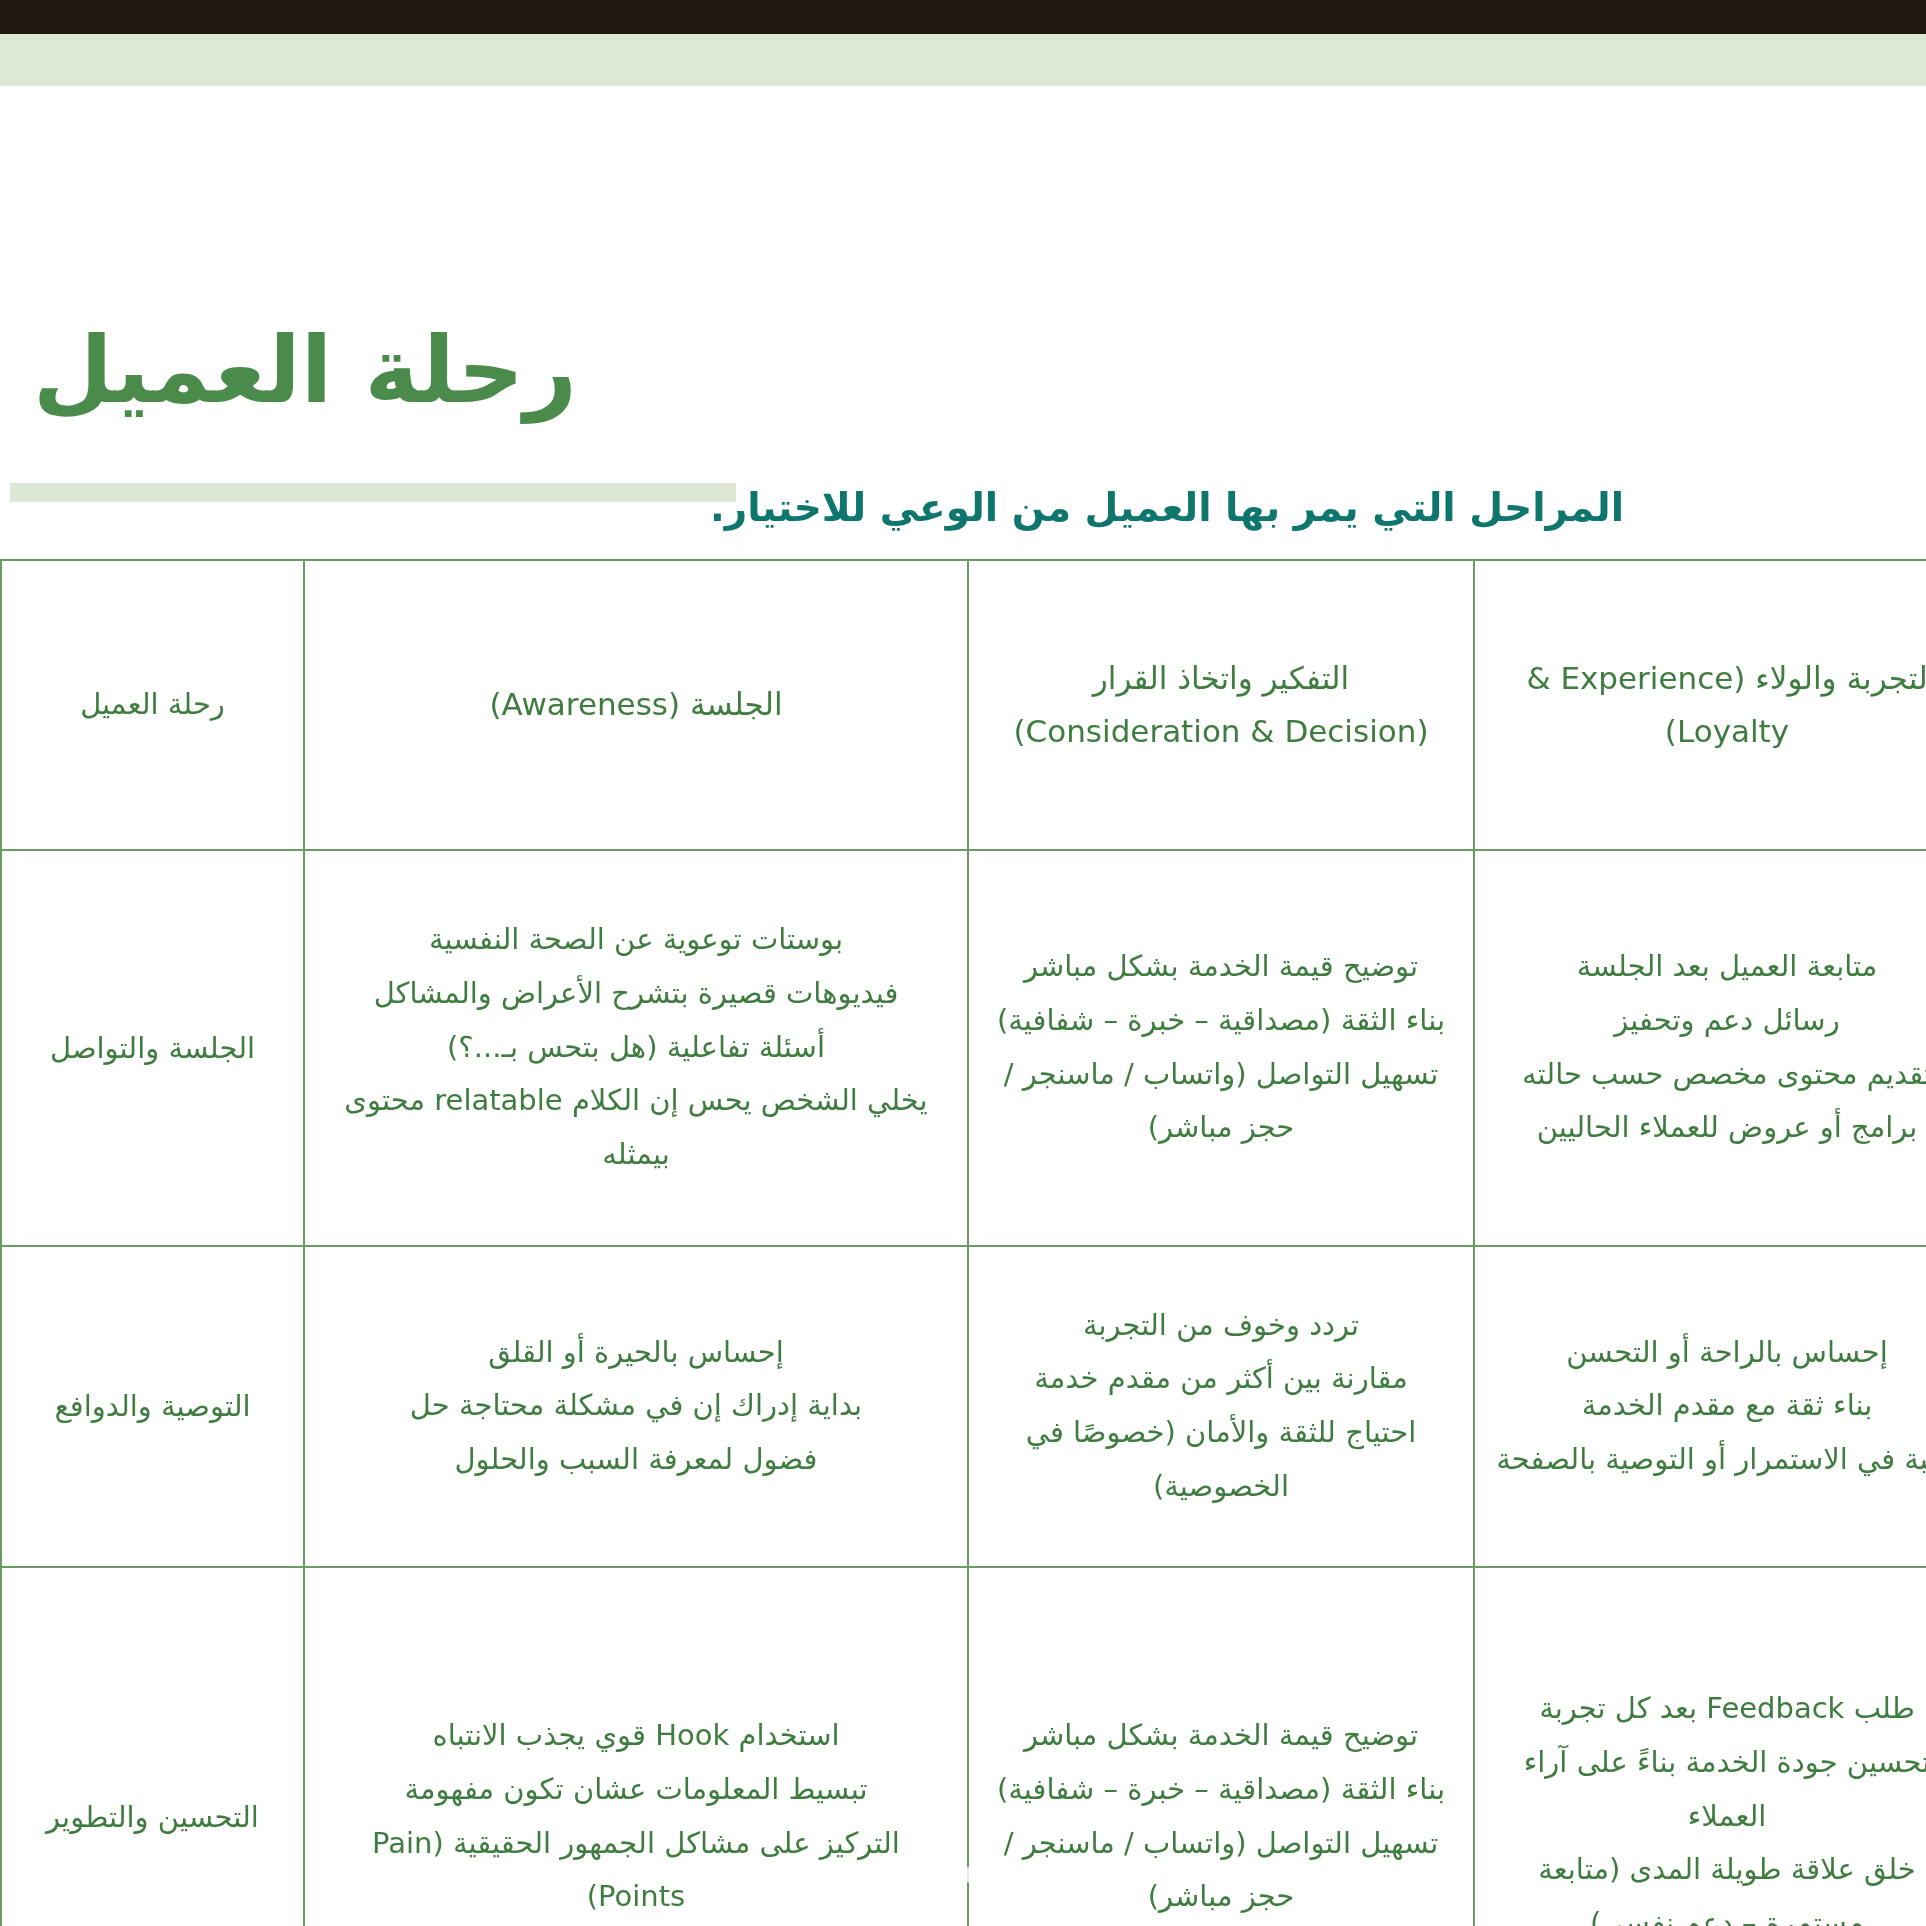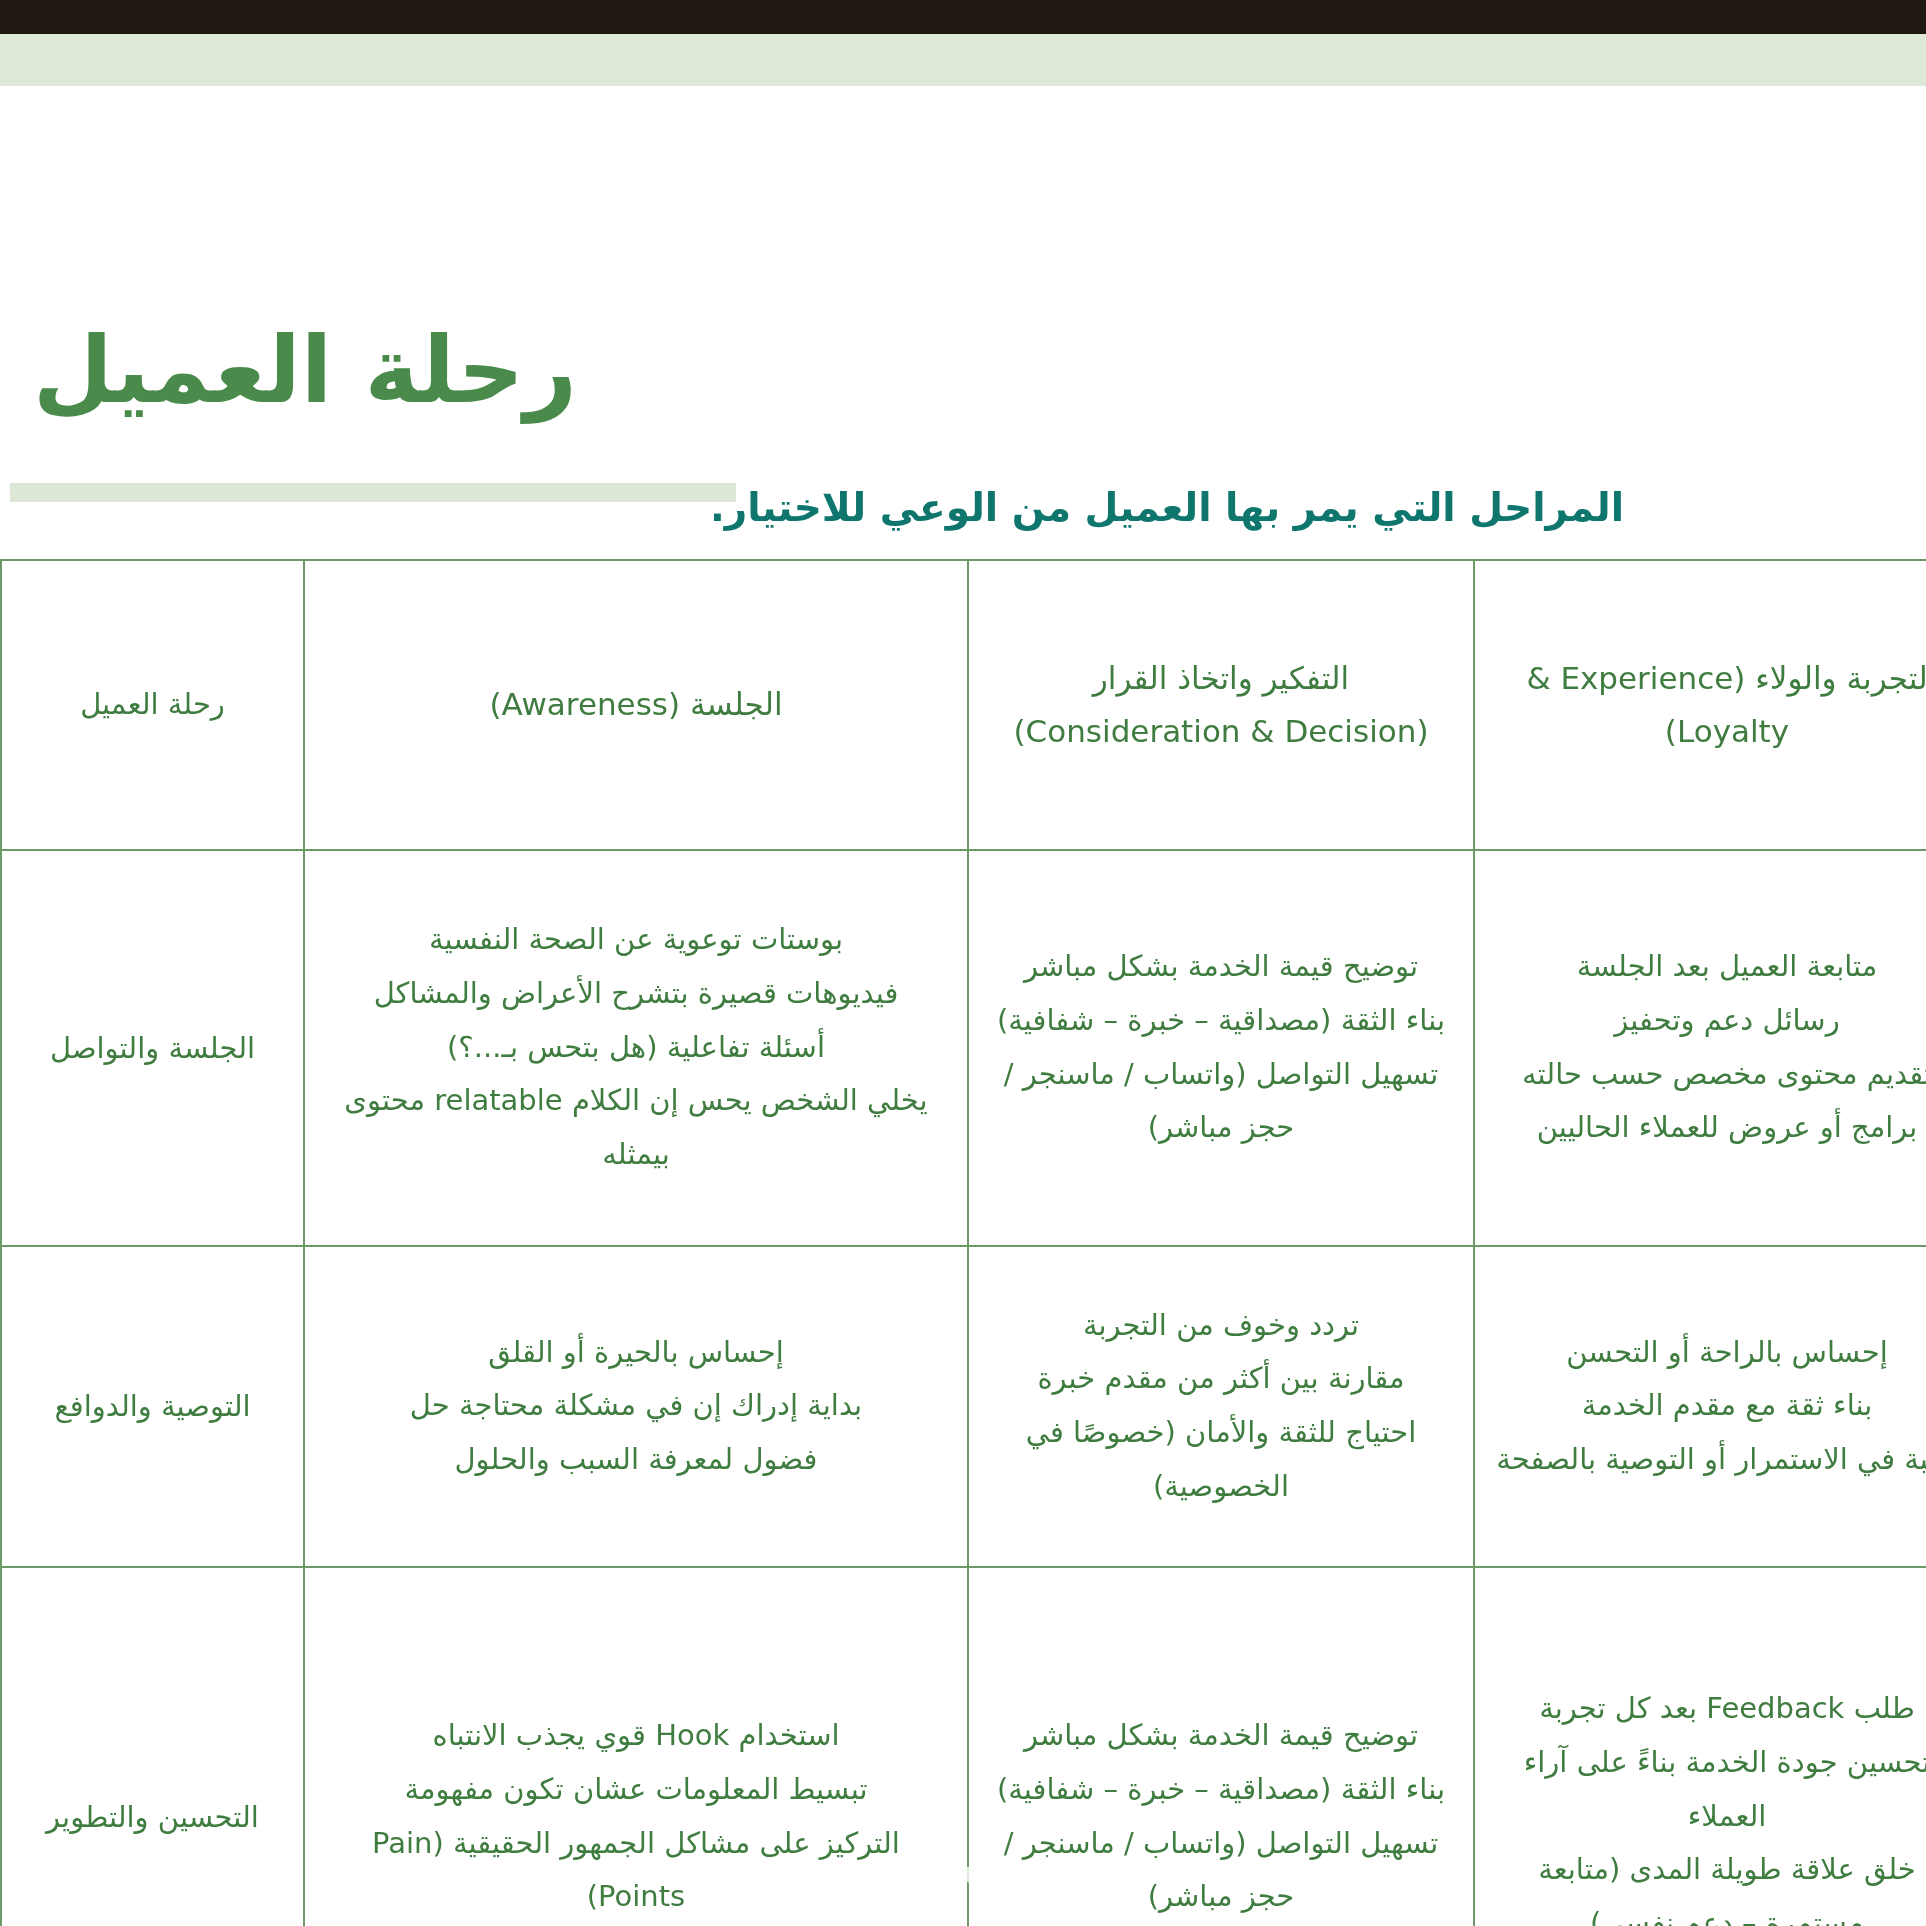--- a/index.html
+++ b/index.html
@@ -139,21 +139,21 @@
 رسائل دعم وتحفيز
 تقديم محتوى مخصص حسب حالته
 برامج أو عروض للعملاء الحاليين</td>
     </tr>
     <tr class="row-feelings">
       <th class="row-label">التوصية والدوافع</th>
       <td>إحساس بالحيرة أو القلق
 بداية إدراك إن في مشكلة محتاجة حل
 فضول لمعرفة السبب والحلول</td>
       <td>تردد وخوف من التجربة
-مقارنة بين أكثر من مقدم خبرة
+مقارنة بين أكثر من مقدم خدمة
 احتياج للثقة والأمان (خصوصًا في الخصوصية)</td>
       <td>إحساس بالراحة أو التحسن
 بناء ثقة مع مقدم الخدمة
 رغبة في الاستمرار أو التوصية بالصفحة</td>
     </tr>
     <tr class="row-improvement">
       <th class="row-label">التحسين والتطوير</th>
       <td>استخدام Hook قوي يجذب الانتباه
 تبسيط المعلومات عشان تكون مفهومة
 التركيز على مشاكل الجمهور الحقيقية (Pain Points)</td>

